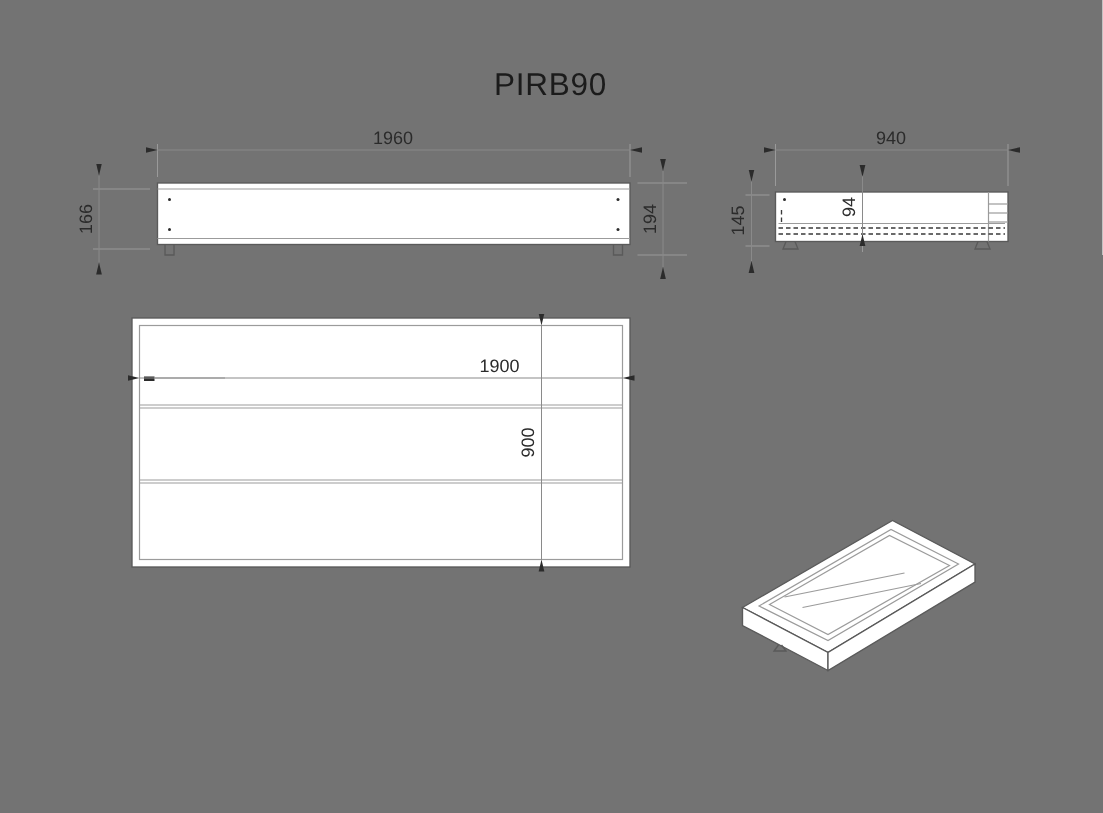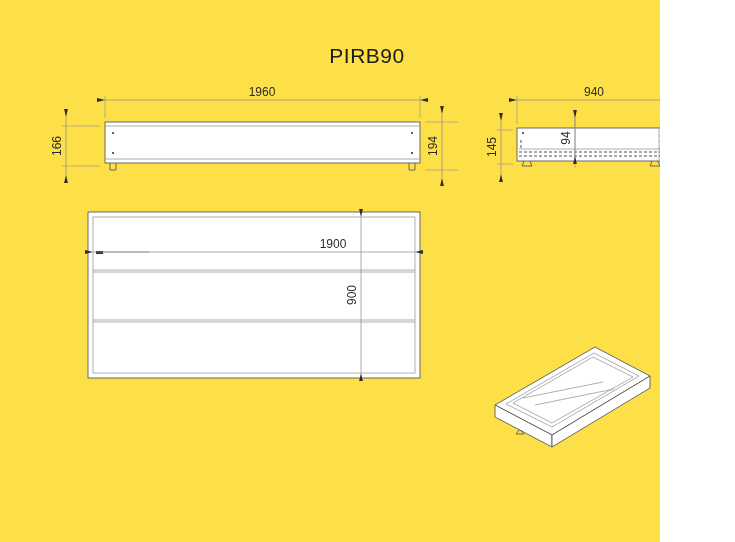--- a/index.html
+++ b/index.html
@@ -6,23 +6,23 @@
   html, body {
     margin: 0;
     padding: 0;
     background: #ffffff;
   }
   body {
     font-family: "Liberation Sans", sans-serif;
   }
   #sheet {
     position: relative;
-    width: 660px;
+    width: 735px;
     height: 542px;
-    background: #fde047;
+    background: #737373;
     overflow: hidden;
   }
   #drawing-svg {
     position: absolute;
     top: 0;
     left: 0;
     width: 735px;
     height: 542px;
     display: block;
   }

